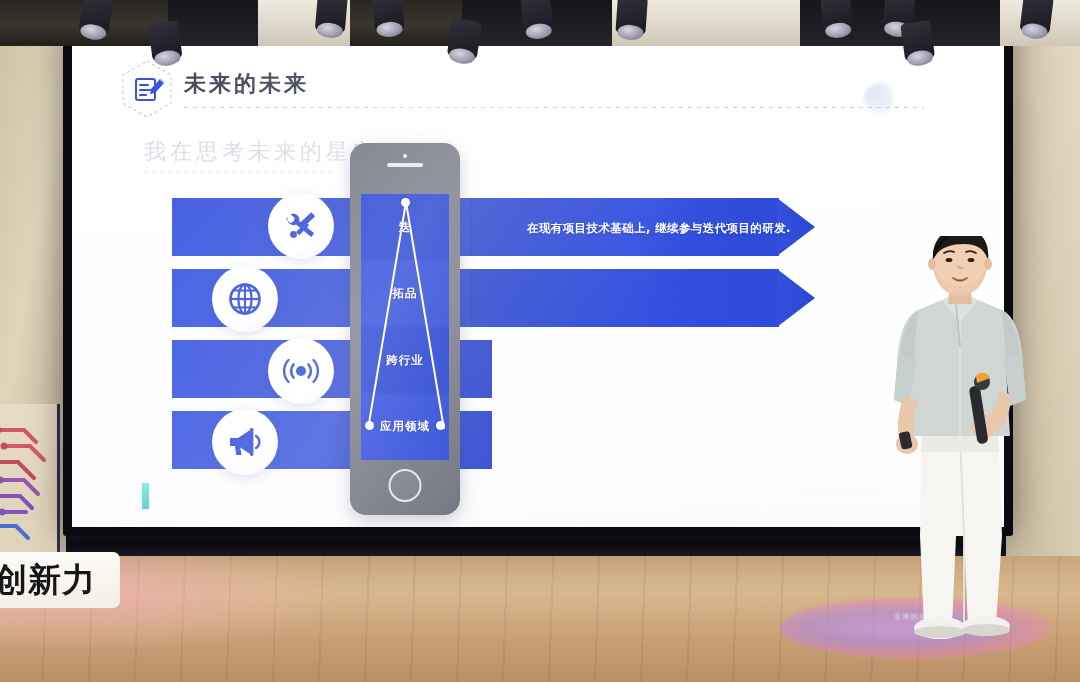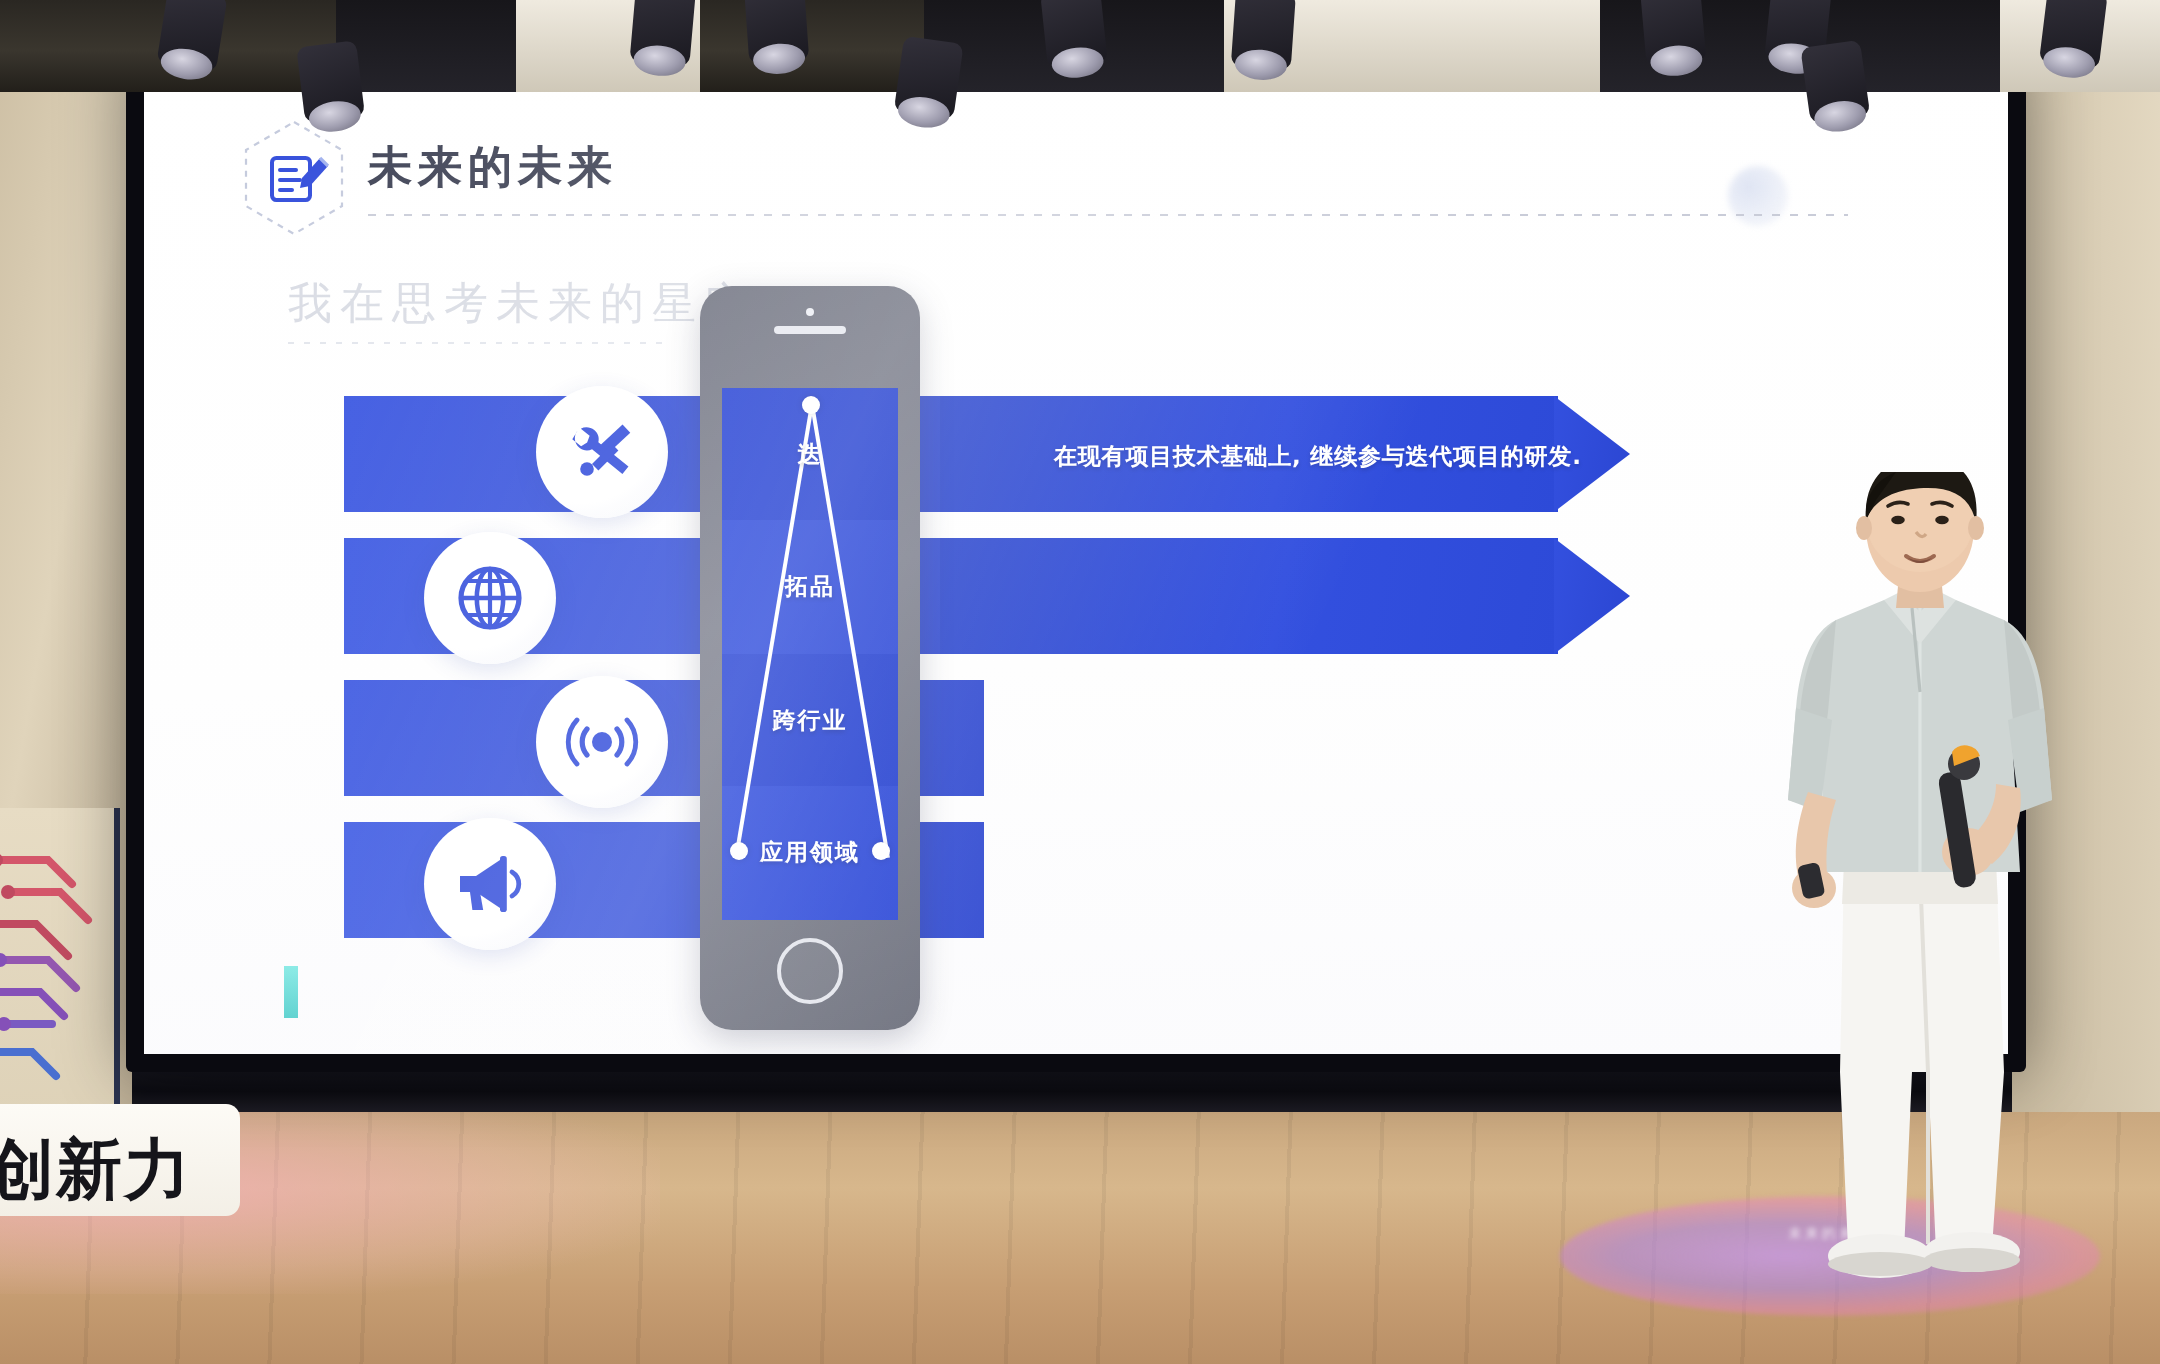--- a/index.html
+++ b/index.html
@@ -104,21 +104,21 @@
     background:linear-gradient(180deg,#e7dcc4 0%,#ded2b8 100%);
     border-right:3px solid #2b3350;
     z-index:5; overflow:hidden;
   }
   .poster-circuit { position:absolute; left:-6px; top:6px; }
   .bottom-banner {
     position:absolute; left:0; top:552px; width:120px; height:56px;
     background:linear-gradient(180deg,#fdfbf6 0%,#f3efe6 100%);
     border-radius:0 7px 7px 0;
     z-index:6;
-    display:flex; align-items:flex-end;
+    display:flex; align-items:center;
   }
   .bottom-banner span {
     font-size:33px; font-weight:700; color:#15151a;
     margin-left:-6px; letter-spacing:1px;
   }
 
   
   #screen-frame {
     position:absolute; left:63px; top:24px; width:950px; height:512px;
     background:#0a0a10;

